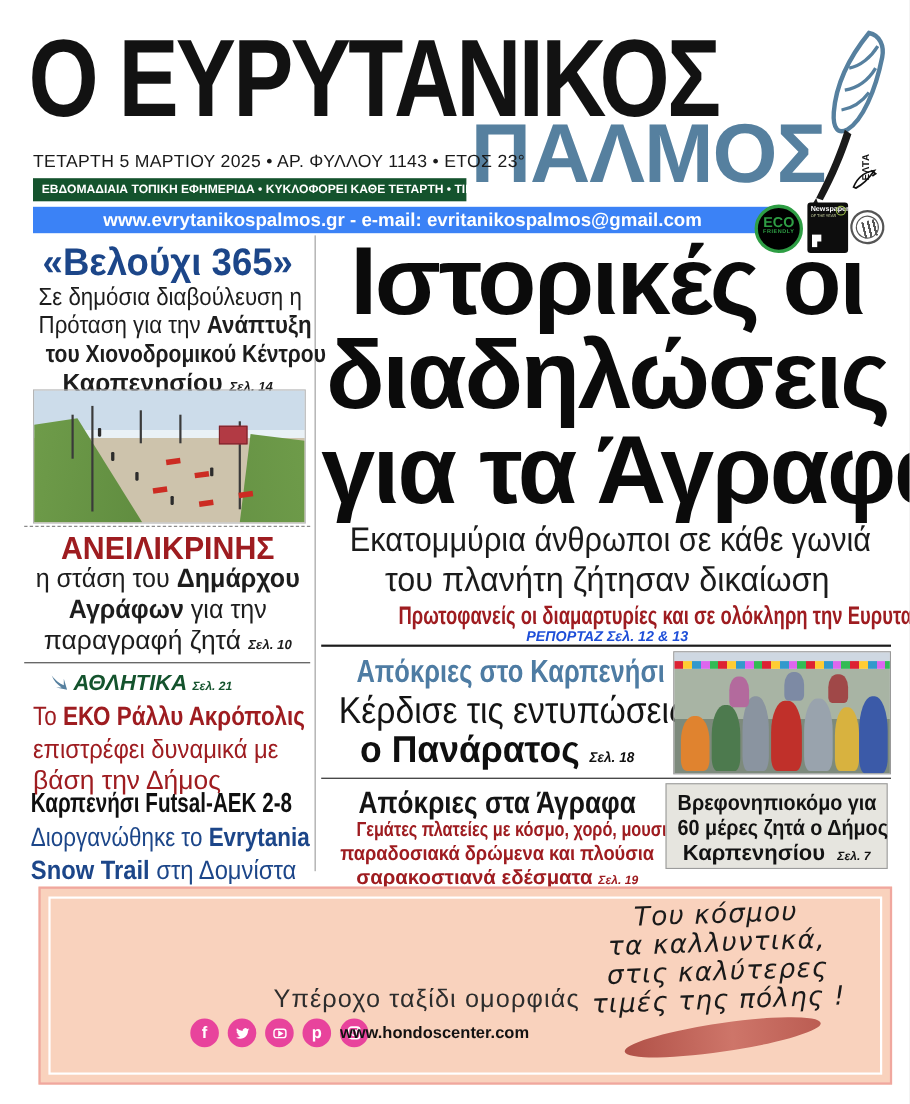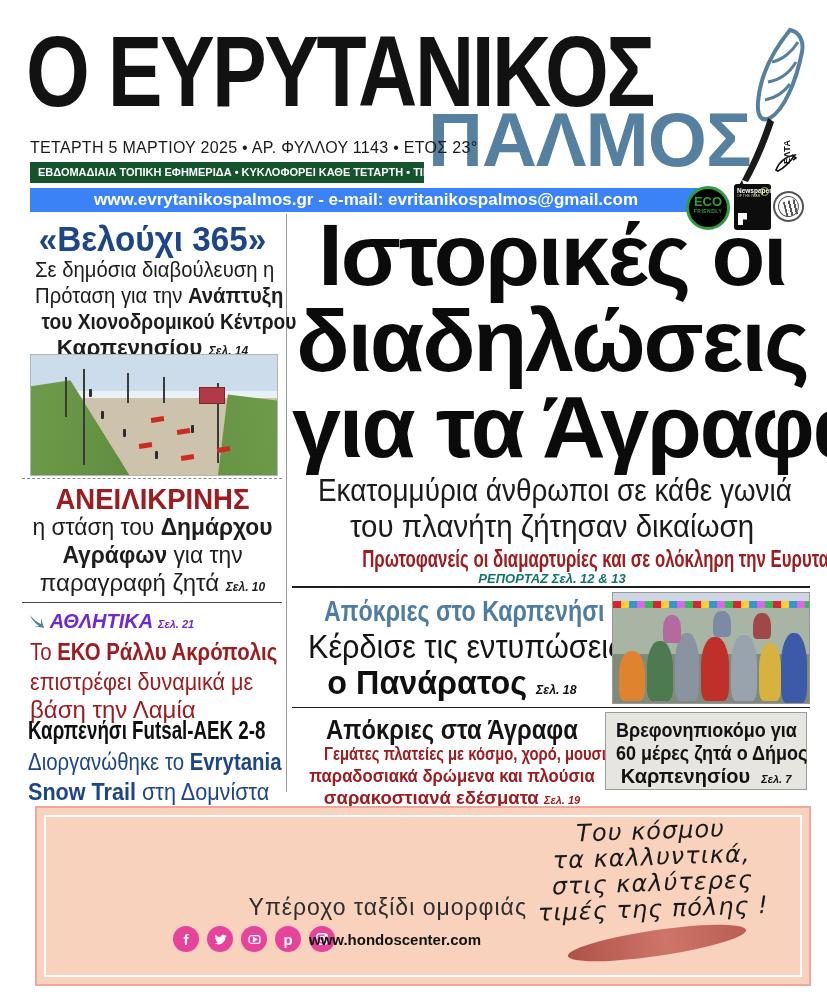--- a/index.html
+++ b/index.html
@@ -56,21 +56,21 @@
   .mainhr1{left:292px;top:586px;width:518px;border-top:2px solid #1c1c1c;}
   .mainhr2{left:292px;top:707px;width:518px;border-top:1.5px solid #1c1c1c;}
 
   
   .lcw{left:22px;width:261px;}
   .velouchi-title{top:219px;font-size:35px;font-weight:bold;color:#1c4689;}
   .lc-line{font-size:22.5px;line-height:26px;color:#1d1d1d;}
   .aneil-title{top:483px;font-size:29px;font-weight:bold;color:#9e1c20;}
   .aneil-line{font-size:24px;line-height:28px;color:#1d1d1d;}
   .pagetag{font-size:12px;font-weight:bold;font-style:italic;}
-  .ath-header{left:28px;top:610px;font-size:20px;font-weight:bold;font-style:italic;color:#6d28d9;white-space:nowrap;}
+  .ath-header{left:45px;top:610px;font-size:20px;font-weight:bold;font-style:italic;color:#14532d;white-space:nowrap;}
   .ath-red{font-size:24px;line-height:30px;color:#9e1c20;white-space:nowrap;}
   .ath-black{font-size:25px;font-weight:bold;color:#0f0f0f;white-space:nowrap;}
   .ath-navy{font-size:24px;line-height:30px;color:#1c4689;white-space:nowrap;}
 
   
   .ski{left:30px;top:354px;width:248px;height:122px;border:1px solid #b5b5b5;box-sizing:border-box;
        background:linear-gradient(#ccdcea 0 30%,#e9f1f6 30% 36%,#cdc3ac 36% 100%);overflow:hidden;}
   .ski .hillL{position:absolute;left:0;top:0;width:100%;height:100%;
         background:linear-gradient(100deg,#6f9c4a,#4e7a33);
         clip-path:polygon(0 100%,0 26%,16% 21%,40% 100%);}
@@ -87,21 +87,21 @@
   .carnival .flags{position:absolute;left:0;top:8px;width:100%;height:7px;
        background:repeating-linear-gradient(90deg,#d23 0 8px,#fc3 8px 16px,#39c 16px 24px,#d6e 24px 32px,#3b5 32px 40px);}
   .blob{position:absolute;border-radius:45% 45% 20% 20%;}
 
   
   .mcw{left:292px;width:520px;}
   .mc-half{left:292px;width:320px;}
   .headline{font-size:88px;line-height:86px;font-weight:bold;color:#0b0b0b;letter-spacing:-2px;}
   .subhead{font-size:31px;line-height:36px;color:#1b1b1b;}
   .kicker{font-size:23px;font-weight:bold;color:#9e1c20;}
-  .reportaz{font-size:13px;font-weight:bold;font-style:italic;color:#0f766e;}
+  .reportaz{font-size:13px;font-weight:bold;font-style:italic;color:#1d4ed8;}
   .ak-title{font-size:29px;font-weight:bold;color:#4e7ca3;}
   .ak-line1{font-size:34px;color:#141414;}
   .ak-line2{font-size:34px;font-weight:bold;color:#0f0f0f;}
   .ag-title{font-size:28px;font-weight:bold;color:#141414;}
   .ag-sub{font-size:18.5px;line-height:22px;font-weight:bold;color:#9e1c20;}
   .nursery{left:605px;top:712px;width:202px;height:78px;background:#e6e5df;border:1px solid #9c9c9c;
            box-sizing:border-box;text-align:center;padding-top:6px;}
   .nursery .ln{font-size:20px;line-height:23px;font-weight:bold;color:#121212;white-space:nowrap;}
 
   
@@ -211,21 +211,21 @@
 
     <div class="abs ath-header">
       <svg width="17" height="17" viewBox="0 0 17 17" style="vertical-align:-2px;">
         <path d="M2 2 C6 7 9 9 13 11 L13 5 16 15 6 13 11 13 C7 10 4 7 2 2 Z" fill="#56809f"></path>
       </svg>
       <span>ΑΘΛΗΤΙΚΑ</span>
       <span class="pagetag" style="font-size:11px;">Σελ. 21</span>
     </div>
     <div class="abs ath-red cxl85" style="left:30px;top:637px;"><span>Το </span><b>ΕΚΟ Ράλλυ Ακρόπολις</b></div>
     <div class="abs ath-red cxl90" style="left:30px;top:667px;">επιστρέφει δυναμικά με</div>
-    <div class="abs ath-red" style="left:30px;top:695px;">βάση την Λαμία</div>
+    <div class="abs ath-red" style="left:30px;top:695px;">βάση την Δήμος</div>
     <div class="abs ath-black cxl75" style="left:28px;top:716px;">Καρπενήσι Futsal-AEK 2-8</div>
     <div class="abs ath-navy cxl85" style="left:28px;top:747px;"><span>Διοργανώθηκε το </span><b>Evrytania</b></div>
     <div class="abs ath-navy cxl90" style="left:28px;top:777px;"><b>Snow Trail</b><span> στη Δομνίστα</span></div>
   </div>
 
   <div>
     <div class="abs mcw ctr nw headline" style="top:212px;">Ιστορικές οι</div>
     <div class="abs mcw ctr nw headline" style="top:298px;">διαδηλώσεις</div>
     <div class="abs mcw ctr nw headline" style="top:384px;">για τα Άγραφα</div>
 

